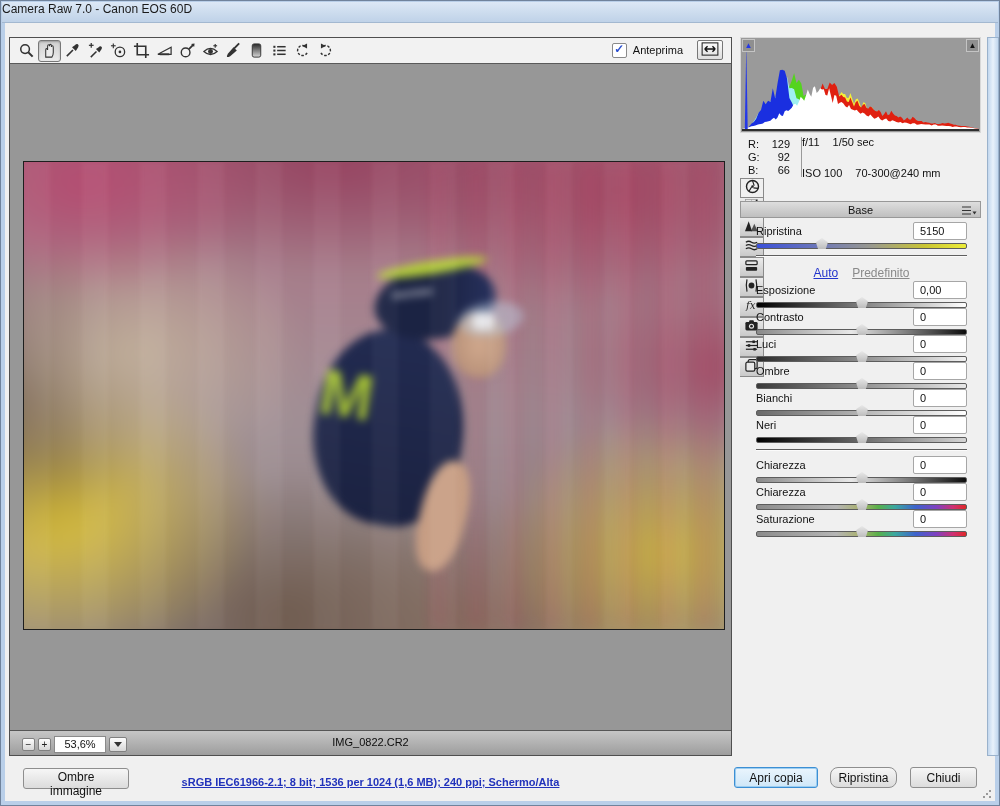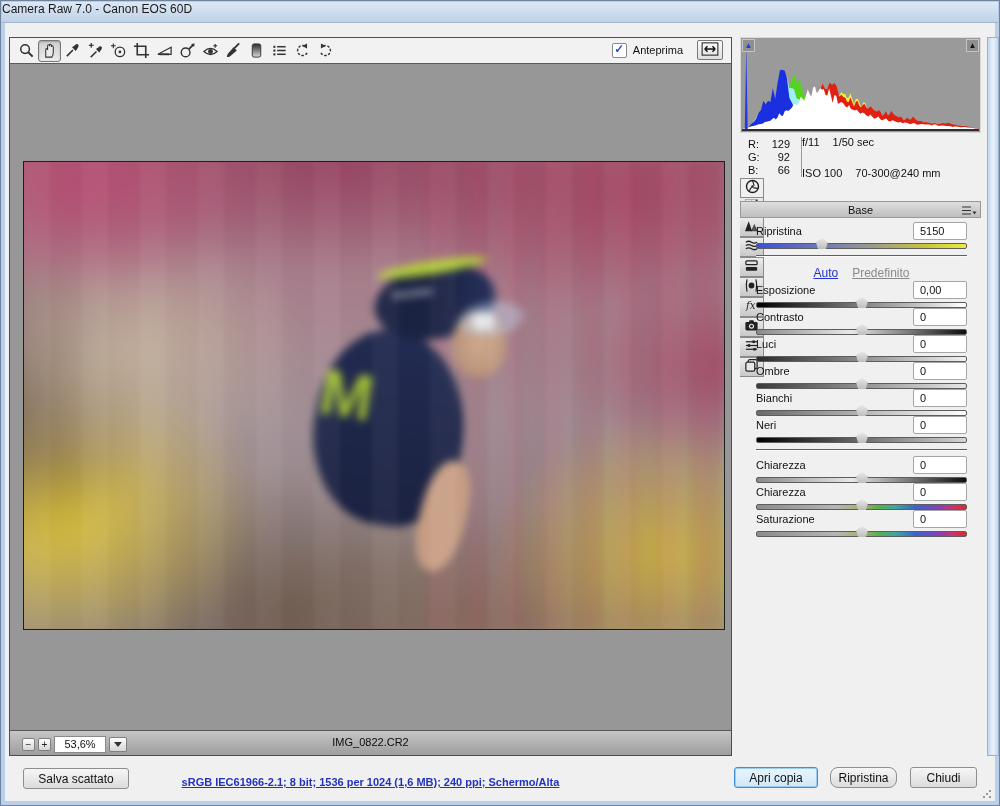--- a/index.html
+++ b/index.html
@@ -509,21 +509,21 @@
             <span class="slabel">Saturazione</span>
             <div class="sval">0</div>
             <div class="track t-saturation"></div>
             <div class="thumb" style="left: calc(50% - 6px);"></div>
           </div>
         </div>
     </div>
 
     <div class="scrollbar"></div>
 
-    <button class="btn btn-save">Salva scattato</button>
+    <button class="btn btn-save">Ombre immagine</button>
     <div class="workflow">
       <a>sRGB IEC61966-2.1; 8 bit; 1536 per 1024 (1,6 MB); 240 ppi; Schermo/Alta</a>
     </div>
     <button class="btn btn-open">Apri copia</button>
     <button class="btn btn-reset">Ripristina</button>
     <button class="btn btn-close">Chiudi</button>
     <div class="grip"></div>
   </div>
 </div>
 

